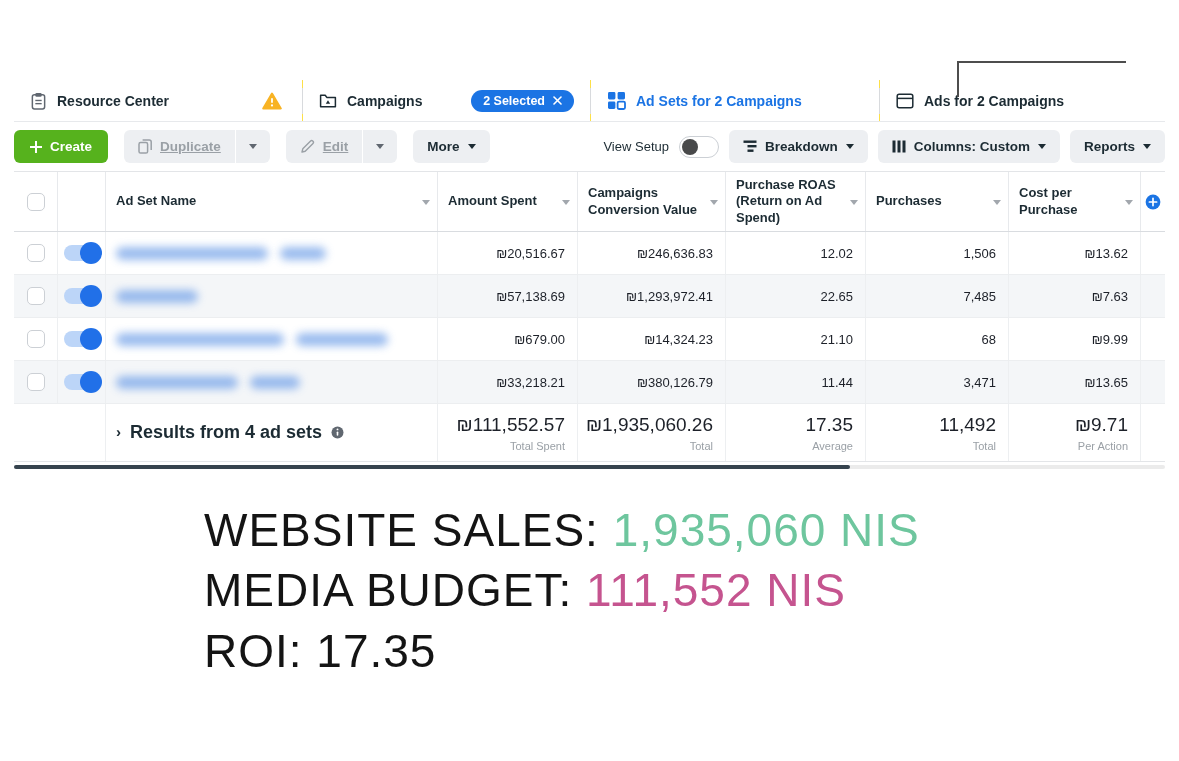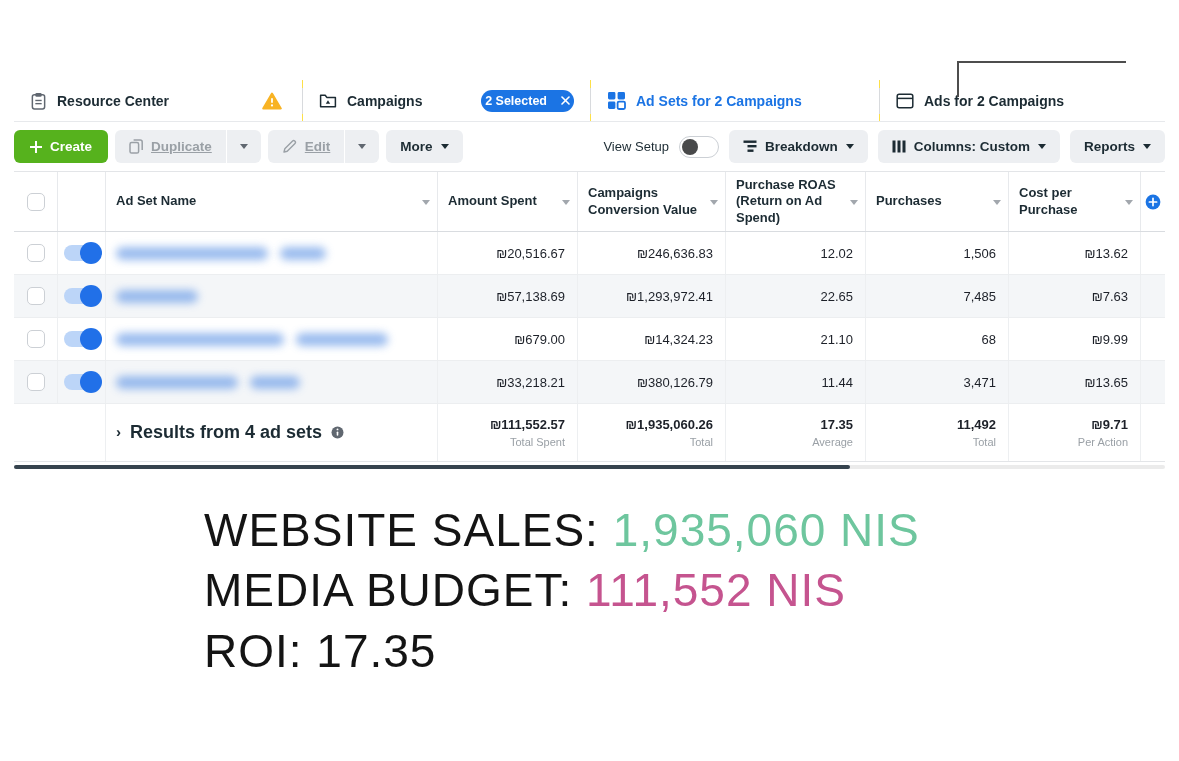--- a/index.html
+++ b/index.html
@@ -14,29 +14,29 @@
   .tabbar { display:flex; align-items:center; height:42px; border-bottom:1px solid #e7e9ec; background:#fde047; }
   .tab { height:100%; display:flex; align-items:center; gap:10px; padding:0 16px; background:#fff; flex:none; cursor:pointer; }
   .tab-label { font-size:14px; font-weight:bold; color:#1c2b33; white-space:nowrap; }
   .tab-label.active { color:#1b74e4; }
   .tab-divider { width:1px; height:26px; background:#d8dadd; flex:none; }
   .t-resource { width:288px; }
   .t-campaigns { width:287px; }
   .t-adsets { width:288px; }
   .t-ads { width:285px; }
   .push-right { margin-left:auto; }
-  .pill { display:flex; align-items:center; gap:14px; background:#1b74e4; color:#fff; border-radius:999px;
-          padding:4px 4px; font-size:12.5px; font-weight:bold; cursor:pointer; }
+  .pill { display:flex; align-items:center; gap:8px; background:#1b74e4; color:#fff; border-radius:999px;
+          padding:4px 12px; font-size:12.5px; font-weight:bold; cursor:pointer; }
 
   
   .corner { position:absolute; left:957px; top:61px; width:169px; height:36px;
             border-top:2px solid #4d4d4d; border-left:2px solid #4d4d4d; z-index:6; pointer-events:none; }
 
   
-  .toolbar { display:flex; align-items:center; gap:7px; margin-top:8px; height:33px; }
+  .toolbar { display:flex; align-items:center; gap:16px; margin-top:8px; height:33px; }
   .btn { display:flex; align-items:center; gap:8px; height:33px; padding:0 14px; border-radius:6px;
          background:#edeff2; font-size:13.5px; font-weight:bold; color:#1c2b33; cursor:pointer; white-space:nowrap; }
   .btn.green { background:#56b21d; color:#fff; padding:0 16px; }
   .split { display:flex; gap:1px; }
   .split .main { border-radius:6px 0 0 6px; }
   .split .caret-btn { border-radius:0 6px 6px 0; width:34px; justify-content:center; padding:0; }
   .dim { color:#9aa0a6;text-decoration:underline; }
   .caret { width:0; height:0; border-left:4px solid transparent; border-right:4px solid transparent;
            border-top:5px solid currentColor; display:inline-block; }
   .tb-right { margin-left:auto; display:flex; align-items:center; gap:10px; }
@@ -62,21 +62,21 @@
   .cell { display:flex; align-items:center; border-left:1px solid #edeff1; }
   .cell:first-child { border-left:none; }
   .num { justify-content:flex-end; padding-right:12px; font-size:13px; color:#1d2129; }
   .toggle-on { width:36px; height:16px; border-radius:9px; background:#bcd5f8; position:relative; margin:auto; cursor:pointer; }
   .toggle-on .knob { position:absolute; right:-2px; top:-3px; width:22px; height:22px; border-radius:50%; background:#2170e8; }
   .namecell { gap:12px; padding-left:10px; }
   .blurbar { height:13px; border-radius:7px; background:#6f9fe8; filter:blur(4px); opacity:.7; }
 
   .rrow { height:58px; background:#fff; border-bottom:1px solid #e3e5e8; }
   .rcell { display:flex; flex-direction:column; align-items:flex-end; justify-content:center; padding-right:12px; border-left:1px solid #edeff1; }
-  .rcell .val { font-size:13px; font-weight:bold; color:#1d2129; }
+  .rcell .val { font-size:19px; font-weight:normal; color:#1d2129; }
   .rcell .note { font-size:11px; color:#9aa0a6; margin-top:4px; }
   .rname { flex-direction:row; align-items:center; justify-content:flex-start; gap:9px; padding-left:10px; }
   .rlabel { font-size:18px; font-weight:bold; color:#1c2b33; }
   .chev { font-size:15px; font-weight:bold; color:#1c2b33; line-height:1; margin-top:-2px; }
 
   .scrollbar { position:relative; height:4px; margin-top:3px; background:transparent; }
   .scroll-track { position:absolute; left:0; top:0; width:100%; height:4px; background:#ebebeb; border-radius:2px; }
   .scroll-thumb { position:absolute; left:0; top:0; width:836px; height:4px; background:#36434e; border-radius:2px; cursor:pointer; }
 
   

